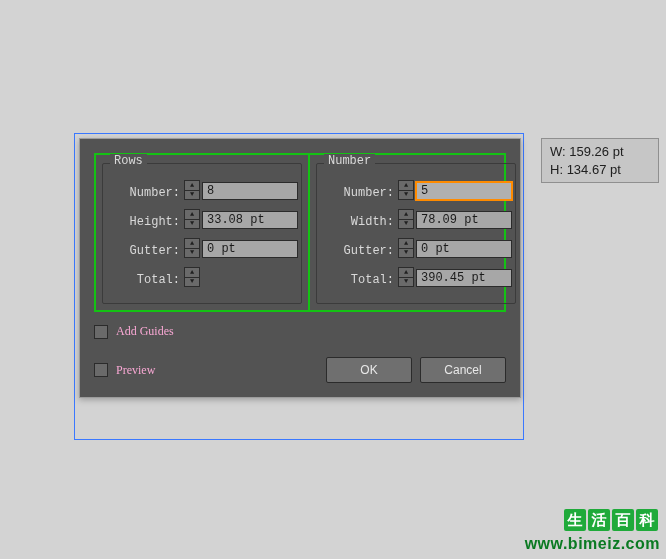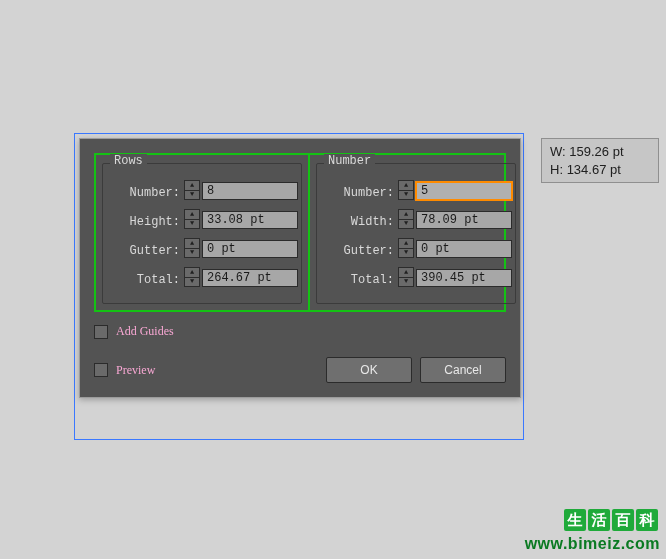--- a/index.html
+++ b/index.html
@@ -250,21 +250,20 @@
           </div>
           <div class="field">0 pt</div>
         </div>
 
         <div class="row">
           <label>Total:</label>
           <div class="stepper">
             <div class="half">▲</div>
             <div class="half">▼</div>
           </div>
-          <div class="field">264.67 pt</div>
         </div>
       </div>
 
       <div class="panel">
         <div class="panel-frame"></div>
         <div class="panel-legend">Number</div>
 
         <div class="row">
           <label>Number:</label>
           <div class="stepper">

